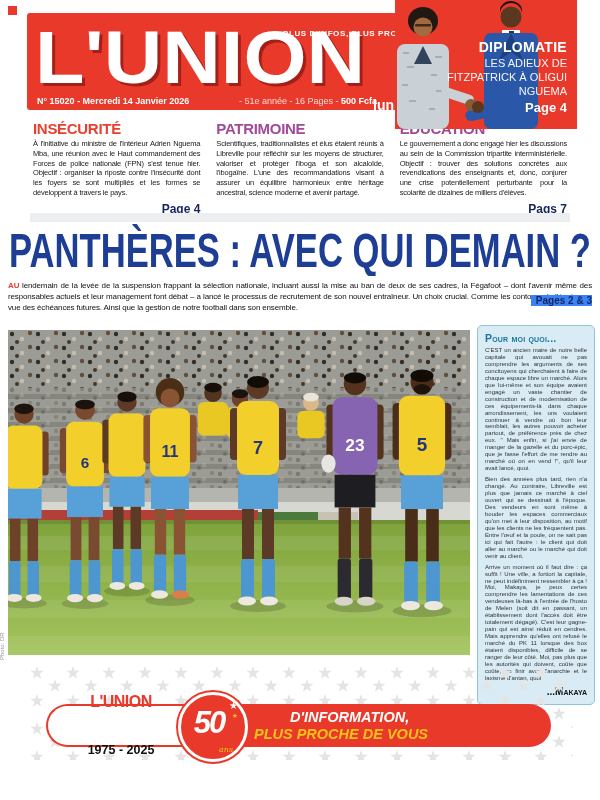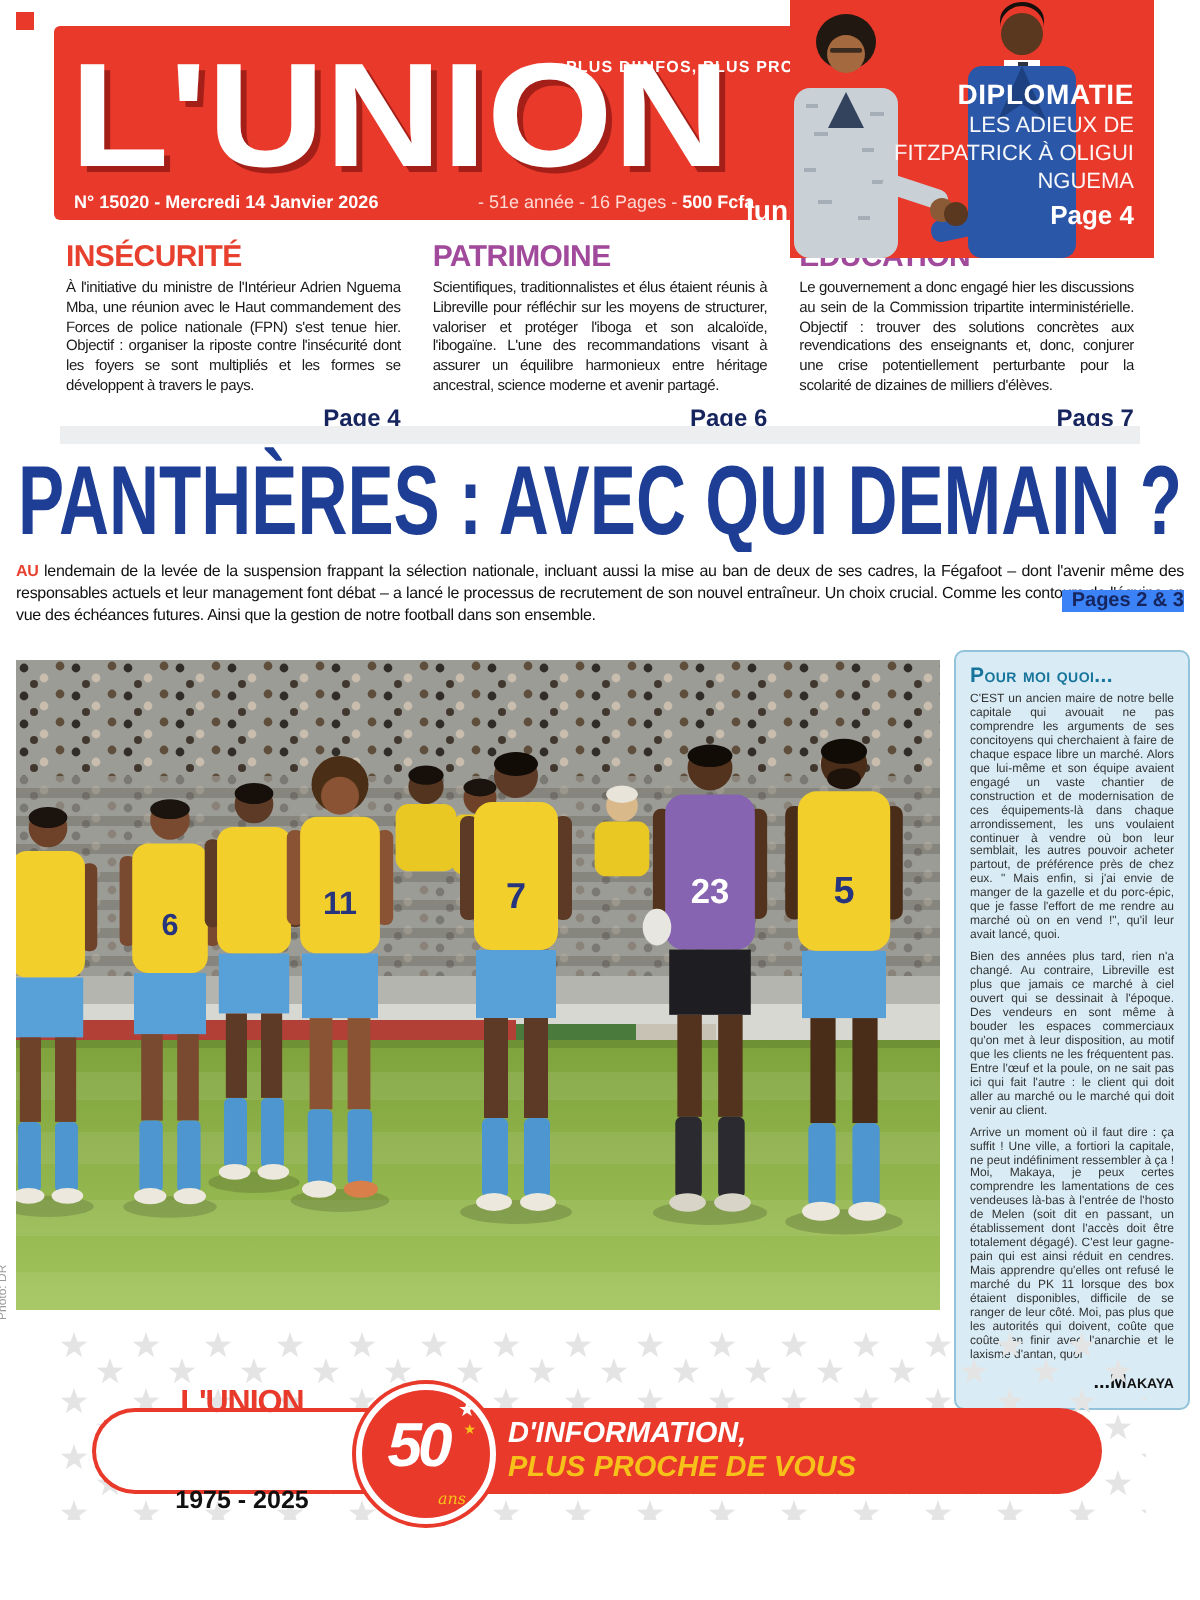--- a/index.html
+++ b/index.html
@@ -52,21 +52,21 @@
 
   
   .stars-svg{position:absolute;left:28px;top:664px;z-index:0;}
   .banner{position:absolute;left:46px;top:704px;width:505px;height:43px;display:flex;z-index:2;}
   .banner-white{width:148px;background:#fff;border:2px solid #e8392b;border-right:none;
                 border-radius:23px 0 0 23px;display:flex;flex-direction:column;align-items:center;justify-content:center;box-sizing:border-box;}
   .banner-brand{color:#e8392b;font-size:16px;font-weight:900;letter-spacing:-.5px;line-height:1;}
   .banner-years{color:#111;font-size:12.5px;font-weight:800;line-height:1.1;margin-top:34px;}
   .banner-red{flex:1;background:#e8392b;border-radius:0 23px 23px 0;display:flex;flex-direction:column;
               justify-content:center;padding-left:60px;}
-  .banner-l1{color:#fff;font-size:14.5px;font-weight:800;font-style:italic;line-height:1.15;}
+  .banner-l1{color:#fff;font-size:14.5px;font-weight:800;font-style:italic;line-height:1.15;margin-left:36px;}
   .banner-l2{color:#f6c21a;font-size:14.5px;font-weight:800;font-style:italic;line-height:1.15;}
   .banner-circle{position:absolute;left:132px;top:-12px;width:64px;height:64px;border-radius:50%;
                  background:#e8392b;border:3px solid #fff;box-shadow:0 0 0 2px #e8392b;box-sizing:content-box;}
   .fifty{position:absolute;left:0;right:8px;top:12px;text-align:center;color:#fff;font-size:31px;
          font-weight:900;font-style:italic;letter-spacing:-2px;line-height:1;}
   .fifty-stars{position:absolute;right:7px;top:6px;color:#fff;font-size:10px;line-height:.9;text-align:right;}
   .fifty-stars .gold{color:#f6c21a;font-size:7px;}
   .fifty-ans{position:absolute;right:12px;bottom:5px;color:#f6c21a;font-size:8px;font-style:italic;
              font-family:"DejaVu Serif",serif;}
 </style>
@@ -135,21 +135,20 @@
 
   <div class="briefs">
     <div class="brief">
       <div class="brief-kicker k-red">INSÉCURITÉ</div>
       <div class="brief-text">À l'initiative du ministre de l'Intérieur Adrien Nguema Mba, une réunion avec le Haut commandement des Forces de police nationale (FPN) s'est tenue hier. Objectif : organiser la riposte contre l'insécurité dont les foyers se sont multipliés et les formes se développent à travers le pays.</div>
       <div class="brief-page">Page 4</div>
     </div>
     <div class="brief">
       <div class="brief-kicker k-purple">PATRIMOINE</div>
       <div class="brief-text">Scientifiques, traditionnalistes et élus étaient réunis à Libreville pour réfléchir sur les moyens de structurer, valoriser et protéger l'iboga et son alcaloïde, l'ibogaïne. L'une des recommandations visant à assurer un équilibre harmonieux entre héritage ancestral, science moderne et avenir partagé.</div>
-      <div class="brief-page">Page 6</div>
     </div>
     <div class="brief">
       <div class="brief-kicker k-purple">ÉDUCATION</div>
       <div class="brief-text">Le gouvernement a donc engagé hier les discussions au sein de la Commission tripartite interministérielle. Objectif : trouver des solutions concrètes aux revendications des enseignants et, donc, conjurer une crise potentiellement perturbante pour la scolarité de dizaines de milliers d'élèves.</div>
       <div class="brief-page">Pags 7</div>
     </div>
   </div>
 
   <div class="gray-strip"></div>
 

